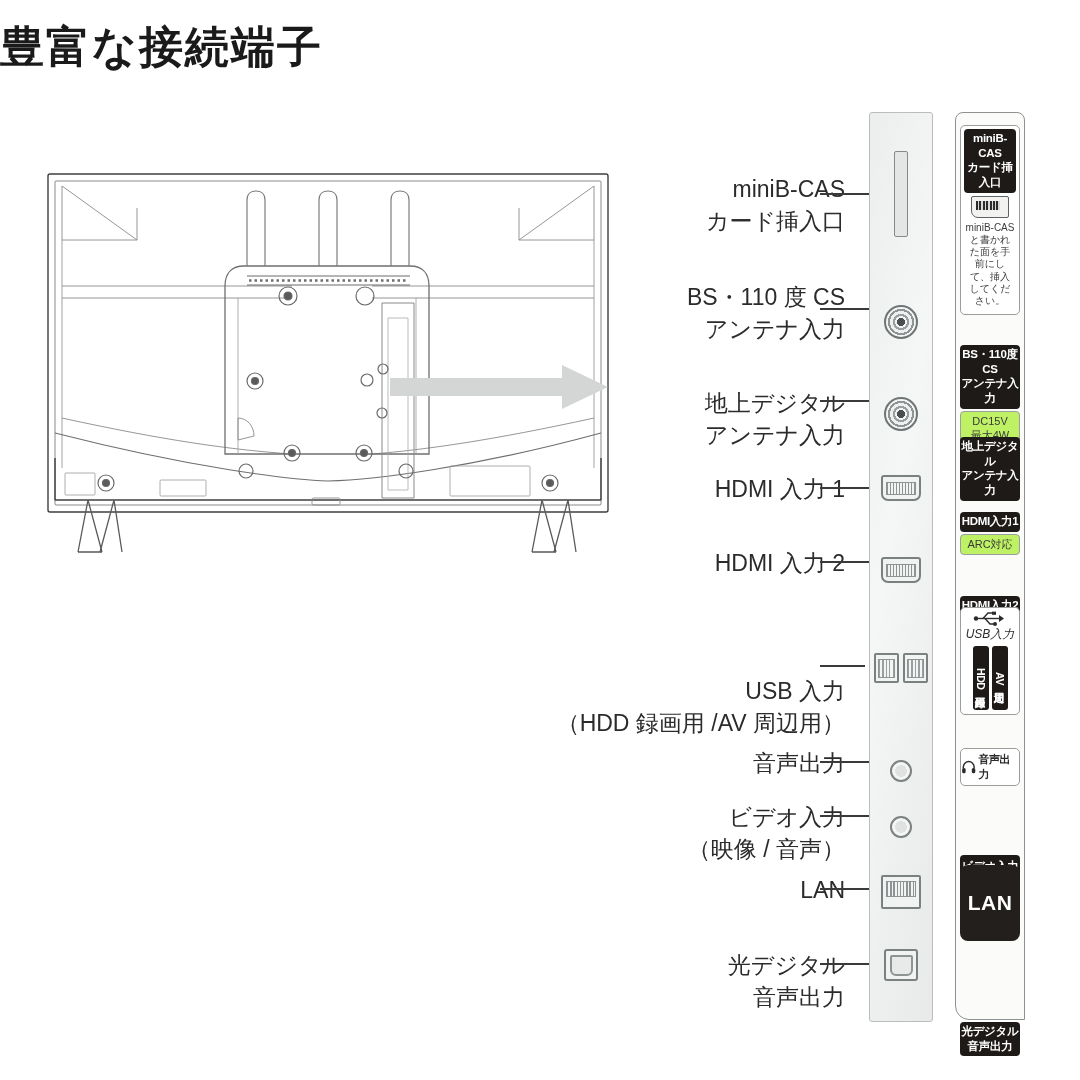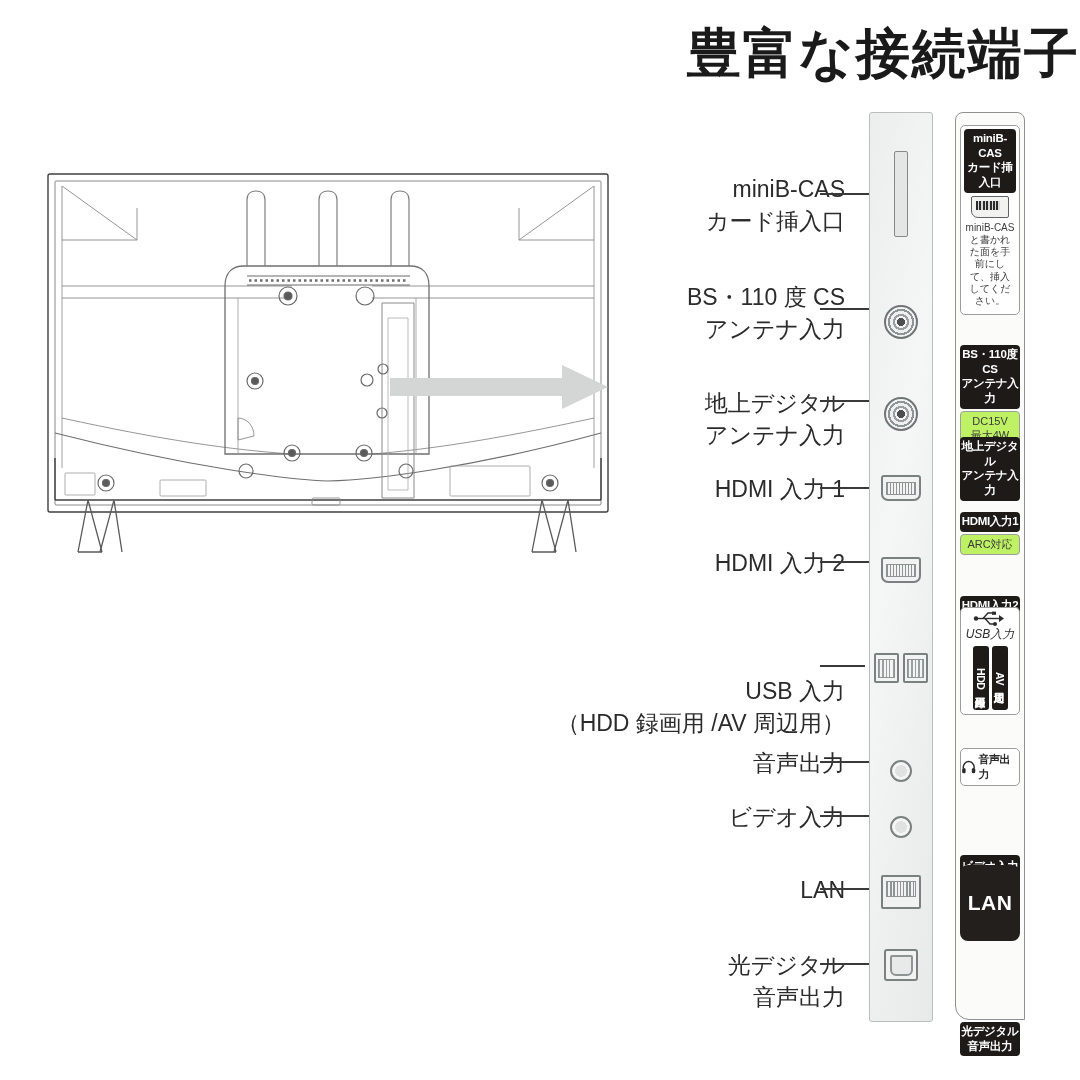--- a/index.html
+++ b/index.html
@@ -15,22 +15,22 @@
     color: #231f20;
     overflow: hidden;
   }
 
   
   #page-title {
     position: absolute;
     top: 18px;
     left: 0;
     width: 1080px;
-    text-align: right;
-    font-size: 54px;
+    text-align: left;
+    font-size: 44px;
     font-weight: bold;
     letter-spacing: 2px;
     color: #1a1a1a;
   }
 
   
   #tv-illustration {
     position: absolute;
     left: 42px;
     top: 168px;
@@ -375,20 +375,21 @@
 </div>
 <div class="leader" style="left:820px; top:665px; width:45px;"></div>
 
 <div class="callout" style="right:235px; top:748px;">
   <span>音声出力</span>
 </div>
 <div class="leader" style="left:820px; top:761px; width:62px;"></div>
 
 <div class="callout" style="right:235px; top:802px;">
   <span>ビデオ入力</span>
+  <span class="l2">（映像 / 音声）</span>
 </div>
 <div class="leader" style="left:820px; top:815px; width:62px;"></div>
 
 <div class="callout" style="right:235px; top:875px;">
   <span>LAN</span>
 </div>
 <div class="leader" style="left:820px; top:888px; width:55px;"></div>
 
 <div class="callout" style="right:235px; top:950px;">
   <span>光デジタル</span>

